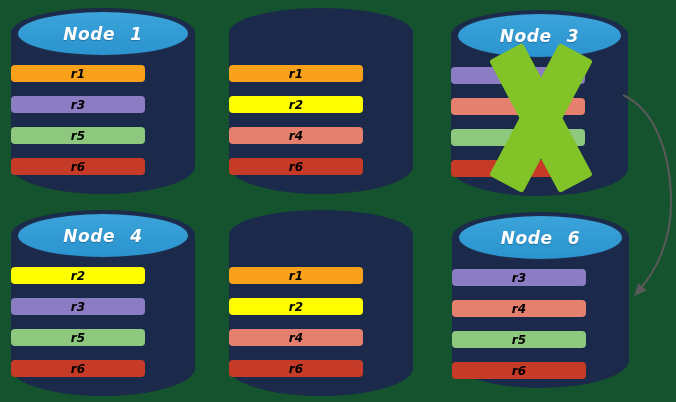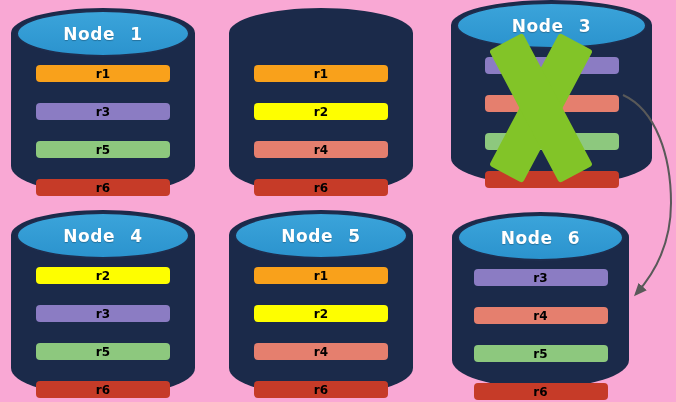--- a/index.html
+++ b/index.html
@@ -1,27 +1,28 @@
 <!DOCTYPE html>
 <html><head>
 <meta charset="utf-8">
 <style>
   html, body { margin: 0; padding: 0; background: #ffffff; }
   .stage {
     position: relative;
     width: 676px;
     height: 402px;
-    background: #f9a8d4;
+    background: #14532d;
     font-family: "DejaVu Sans", "Liberation Sans", sans-serif;
     overflow: hidden;
+    font-style: italic;
   }
   .node { position: absolute; }
   .n1 { left: 11px;  top: 8px;   width: 184px; height: 186px; }
   .n2 { left: 229px; top: 8px;   width: 184px; height: 186px; }
-  .n3 { left: 451px; top: 0;   width: 201px; height: 186px; }
+  .n3 { left: 451px; top: 10px;   width: 177px; height: 186px; }
   .n4 { left: 11px;  top: 210px; width: 184px; height: 186px; }
   .n5 { left: 229px; top: 210px; width: 184px; height: 186px; }
   .n6 { left: 452px; top: 212px; width: 177px; height: 176px; }
 
   .cyl-body {
     position: absolute; inset: 0;
     background: #1B2A4A;
     border-radius: 50% / 25px 25px 28px 28px;
   }
   .cyl-top {
@@ -35,21 +36,21 @@
   .cyl-title {
     color: #ffffff;
     font-size: 17px;
     font-weight: bold;
     word-spacing: 9px;
     letter-spacing: 0.5px;
     text-shadow: 0 1px 1px rgba(0,0,0,0.25);
   }
   .bars {
     position: absolute; left: 0; right: 0; top: 57px;
-    display: flex; flex-direction: column; align-items: center; gap: 21px;
+    display: flex; flex-direction: column; align-items: flex-start; gap: 14px;
   }
   .bar {
     width: 134px; height: 17px;
     border-radius: 4px;
     display: flex; align-items: center; justify-content: center;
     font-size: 12px; font-weight: bold; color: #000000;
     line-height: 1;
   }
   .x-mark { position: absolute; left: 0; top: 0; width: 100%; height: 100%; pointer-events: none; }
   .x-arm {
@@ -117,23 +118,20 @@
     <div class="bars">
       <div class="bar" style="background: rgb(254, 254, 0);">r2</div>
       <div class="bar" style="background: rgb(139, 124, 195);">r3</div>
       <div class="bar" style="background: rgb(141, 200, 126);">r5</div>
       <div class="bar" style="background: rgb(198, 59, 40);">r6</div>
     </div>
   </div>
 
   <div class="node n5">
     <div class="cyl-body"></div>
-    <div class="cyl-top">
-      <span class="cyl-title">Node 5</span>
-    </div>
     <div class="bars">
       <div class="bar" style="background: rgb(249, 161, 27);">r1</div>
       <div class="bar" style="background: rgb(254, 254, 0);">r2</div>
       <div class="bar" style="background: rgb(229, 127, 110);">r4</div>
       <div class="bar" style="background: rgb(198, 59, 40);">r6</div>
     </div>
   </div>
 
   <div class="node n6">
     <div class="cyl-body"></div>

